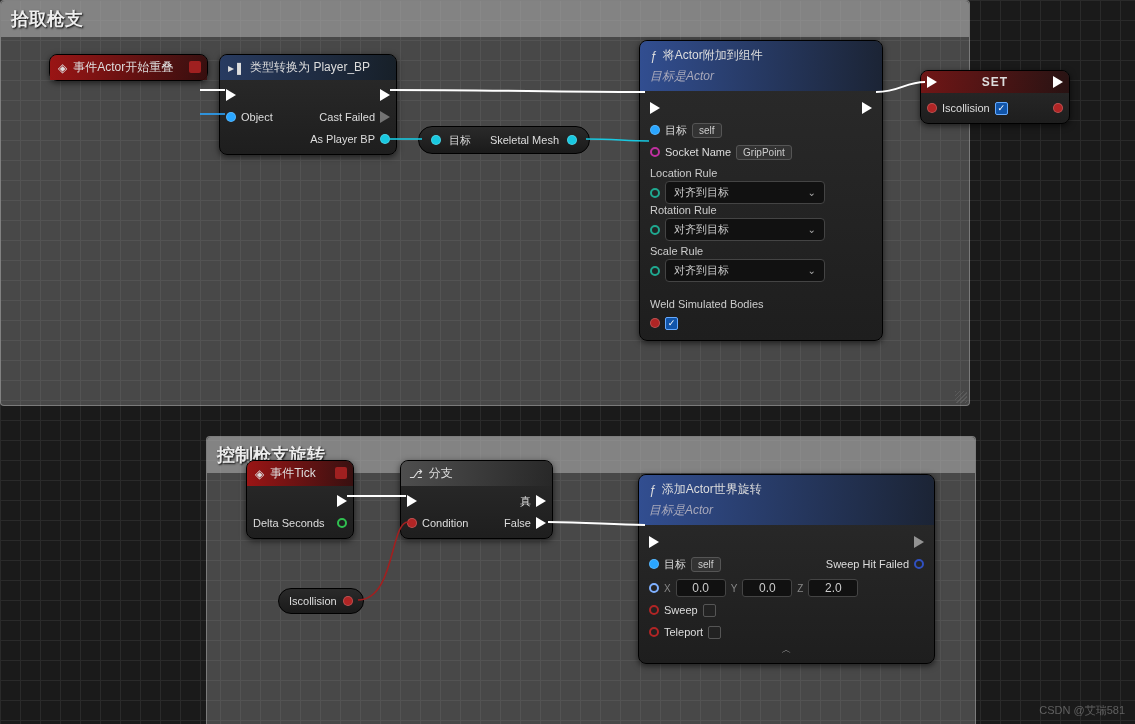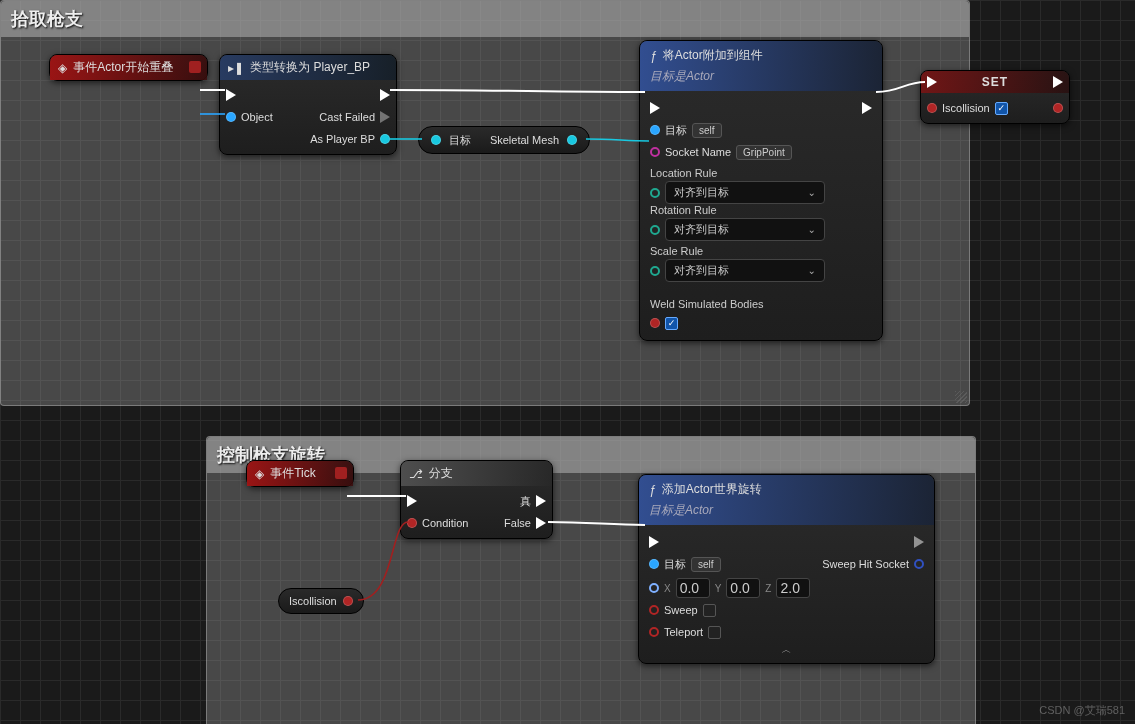--- a/index.html
+++ b/index.html
@@ -31,21 +31,21 @@
   .c-mag  { background: #c030a0; }
   .c-green{ background: #30c050; }
   .c-dblue{ background: #3040a0; }
   .c-empty { background: transparent; border: 2px solid #888; }
   .sq { position: absolute; right: 6px; top: 6px; width: 12px; height: 12px; background: #a02020; border-radius: 2px; }
   .chip { display: inline-block; border: 1px solid #555; border-radius: 3px; background: #333; padding: 1px 6px; font-size: 10px; color: #ccc; }
   .dropdown { display: flex; justify-content: space-between; align-items: center; background: #111; border: 1px solid #444; border-radius: 4px; padding: 3px 8px; width: 160px; font-size: 11px; color: #ccc; }
   .chev { font-size: 10px; color: #aaa; }
   .chk { width: 13px; height: 13px; background: #15a; border: 1px solid #6af; border-radius: 2px; display: inline-flex; align-items: center; justify-content: center; color: #fff; font-size: 9px; }
   .chk-off { background:#222;border:1px solid #555;width:13px;height:13px;border-radius:2px;display:inline-block;}
-  .numbox { background:#111;border:1px solid #444;border-radius:3px;color:#ccc;font-size:14px;padding:1px 3px;width:34px;}
+  .numbox { background:#111;border:1px solid #444;border-radius:3px;color:#ccc;font-size:12px;padding:1px 3px;width:50px;text-align:center;}
   svg.wire { position: absolute; top:0; left:0; pointer-events:none; overflow:visible; }
   .watermark { position:absolute; right: 10px; bottom: 6px; color: rgba(220,220,220,0.35); font-size: 11px; }
   .resize-corner { position:absolute; right:2px; bottom:2px; width:12px;height:12px; background: repeating-linear-gradient(135deg,#777,#777 1px,transparent 1px,transparent 3px); opacity:.4;}
   .section-label { font-size: 11px; color: #ccc; padding: 0 0 2px 0; }
 </style>
 </head>
 <body>
 
 <div class="comment-box" style="left:0; top:0px; width:970px; height:406px;">
   <div class="comment-header">拾取枪支</div>
@@ -183,20 +183,30 @@
   <div class="comment-header">控制枪支旋转</div>
   <div class="resize-corner"></div>
 </div>
 
 <div class="node" style="left:246px; top:460px; width:108px;">
   <div class="node-header hdr-red">
     <span>◈</span>
     <span>事件Tick</span>
     <span class="sq"></span>
   </div>
+  <div class="node-body">
+    <div class="row-split">
+        <span></span>
+        <span class="pin-exec-out"></span>
+      </div>
+    <div class="row-split">
+        <span class="label">Delta Seconds</span>
+        <span class="pin-dot c-green c-empty" style="border-color:#30c050"></span>
+      </div>
+  </div>
 </div>
 
 <div class="node" style="left:400px; top:460px; width:153px;">
   <div class="node-header hdr-grey">
     <span>⎇</span>
     <span>分支</span>
   </div>
   <div class="node-body">
     <div class="row-split">
       <span class="pin-exec"></span>
@@ -236,21 +246,21 @@
       <span class="pin-exec"></span>
       <span class="pin-exec-out" style="opacity:.5"></span>
     </div>
     <div class="row-split">
       <span class="row">
           <span class="pin-dot c-blue"></span>
           <span class="label">目标</span>
           <span class="chip">self</span>
         </span>
       <span class="row">
-          <span class="label">Sweep Hit Socket</span>
+          <span class="label">Sweep Hit Failed</span>
           <span class="pin-dot c-dblue c-empty" style="border-color:#3050c0"></span>
         </span>
     </div>
     <div style="margin-top:2px;">
       <div class="row">
         <span class="pin-dot c-empty" style="border-color:#7fb0ff"></span>
         <span style="color:#888;font-size:10px;">X</span>
           <input class="numbox" value="0.0" style="">
         <span style="color:#888;font-size:10px;">Y</span>
           <input class="numbox" value="0.0" style="">

